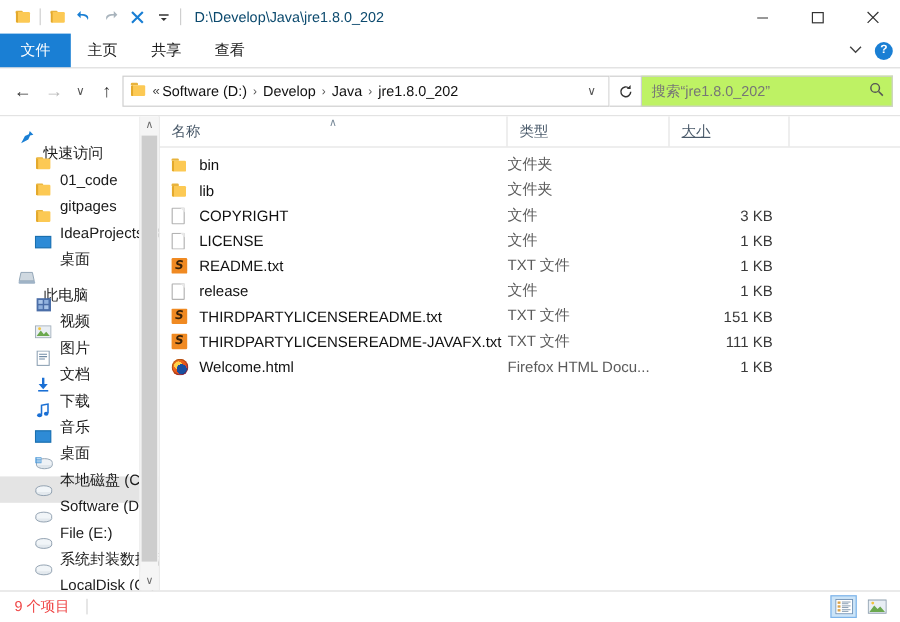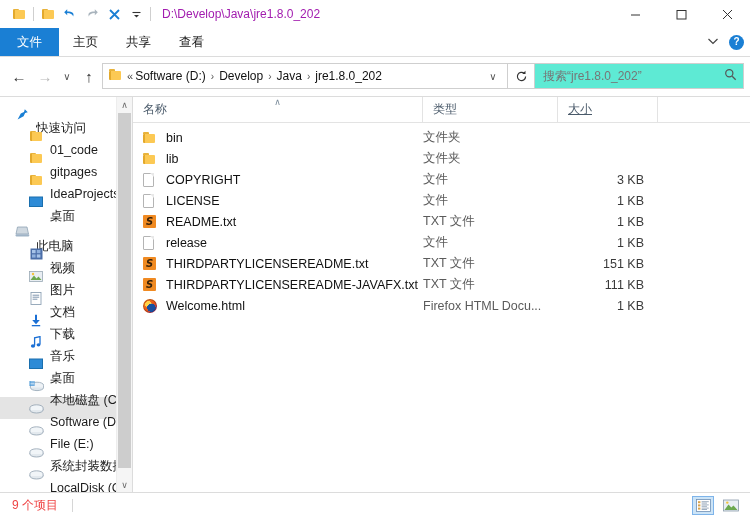--- a/index.html
+++ b/index.html
@@ -74,21 +74,21 @@
     width: 12px; height: 9px;
     background: #fcc954;
     border-left: 2px solid #e3a92c;
     box-sizing: border-box;
     border-radius: 1px;
   }
   .ico-svg { display: block; }
   .title-text {
     margin-left: 8px;
     font-size: 12px;
-    color: #a21caf;
+    color: #0c4a6e;
     white-space: nowrap;
   }
   .wincontrols {
     position: absolute;
     right: 0;
     top: 0;
     display: flex;
   }
   .wc {
     width: 46px;
@@ -191,21 +191,21 @@
     background: #fff;
   }
   .searchbox {
     width: 194px;
     height: 24px;
     border: 1px solid #cfcfcf;
     border-left: none;
     display: flex;
     align-items: center;
     padding: 0 6px 0 8px;
-    background: #5eead4;
+    background: #bef264;
   }
   .searchbox .ph {
     flex: 1;
     color: #767676;
     font-size: 12px;
     white-space: nowrap;
     overflow: hidden;
   }
 
   

